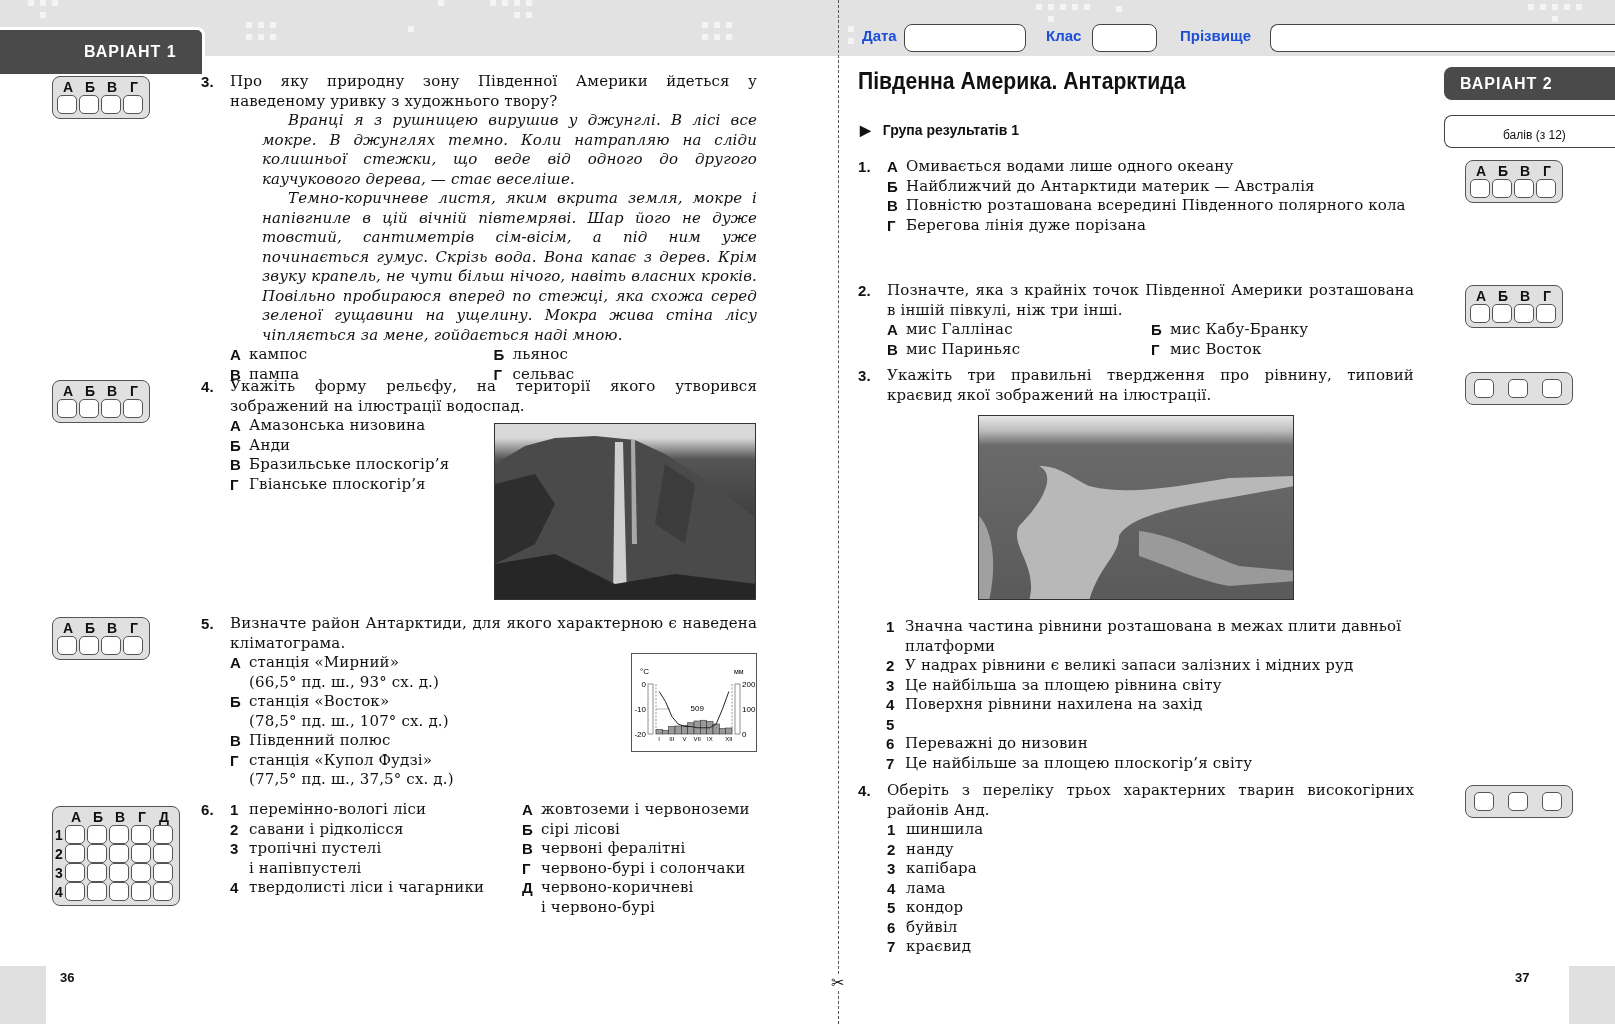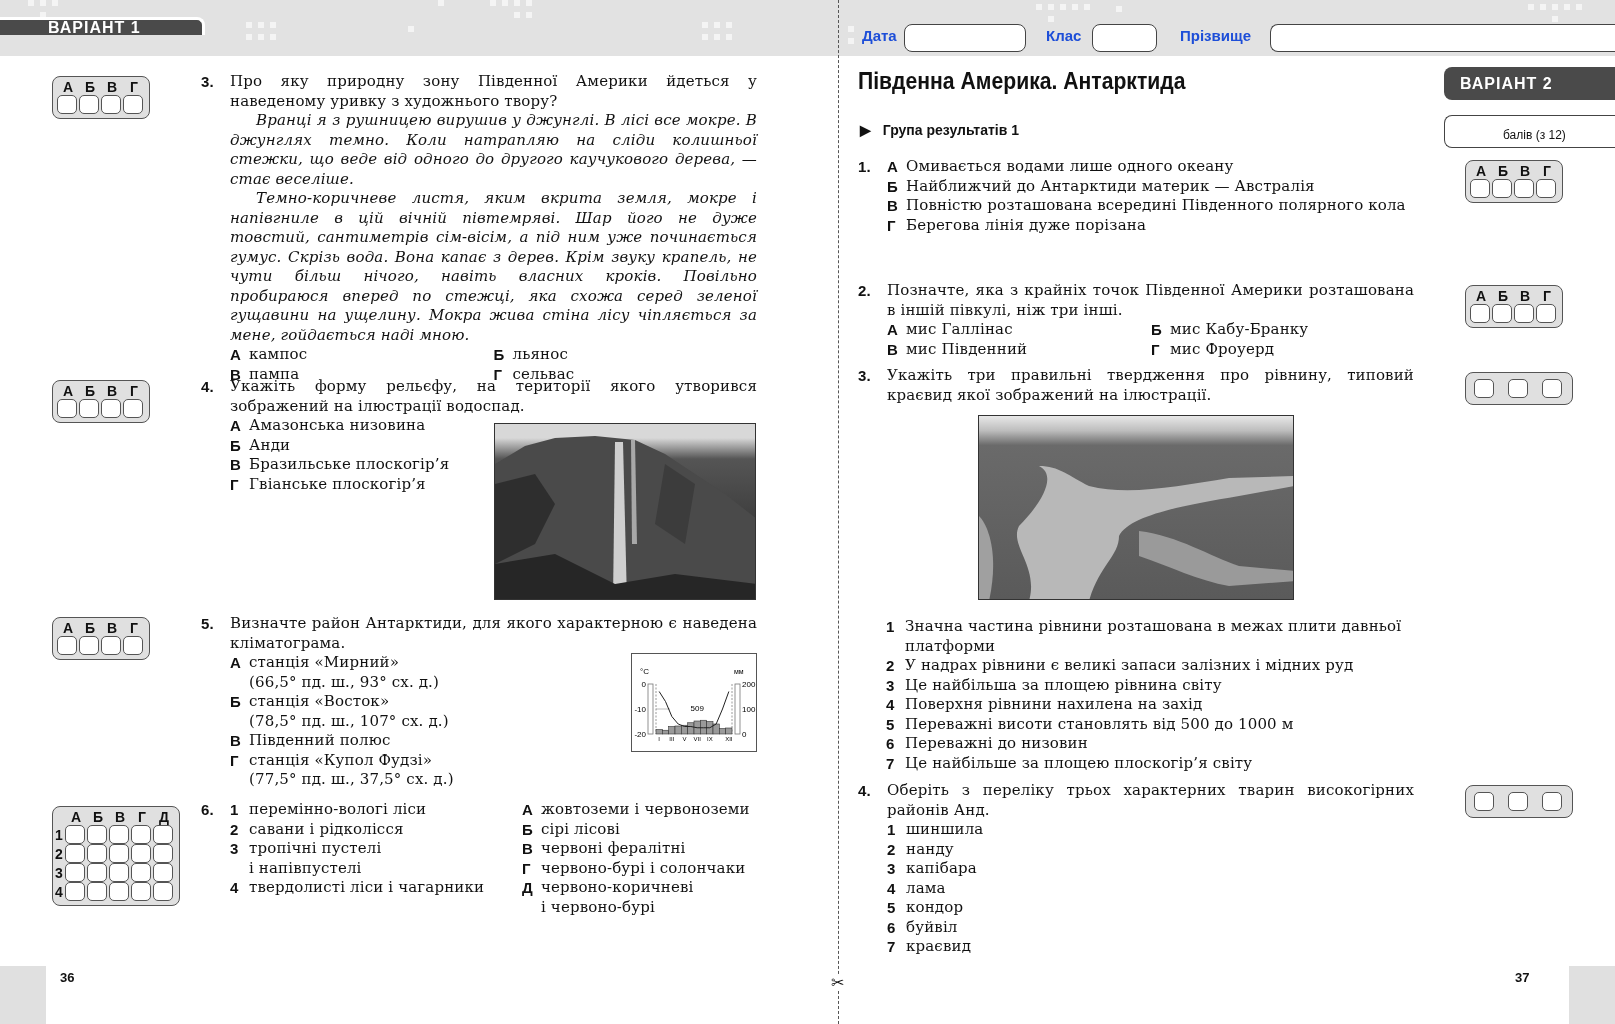--- a/index.html
+++ b/index.html
@@ -8,21 +8,21 @@
 
   .serif { font-family: "DejaVu Serif", "Liberation Serif", serif; font-size: 15px; letter-spacing: 0.15px; }
 
   
   .topbar { position: absolute; top: 0; height: 56px; background: #e2e2e2; }
   .topbar.left { left: 0; width: 838px; }
   .topbar.right { left: 838px; width: 777px; }
   .deco { position: absolute; width: 6px; height: 6px; background: #f4f4f4; }
 
   .variant-tab { position: absolute; background: #4a4a4a; color: #fff; font-family: "Liberation Sans", sans-serif; font-weight: bold; font-size: 16px; letter-spacing: 1px; display: flex; align-items: center; }
-  .variant-tab.v1 { left: 0; top: 17px; width: 205px; height: 18px; border-radius: 0 8px 0 0; padding-left: 48px; border-right: 3px solid #fff; border-top: 3px solid #fff; }
+  .variant-tab.v1 { left: 0; top: 27px; width: 205px; height: 47px; border-radius: 0 8px 0 0; padding-left: 84px; border-right: 3px solid #fff; border-top: 3px solid #fff; }
   .variant-tab.v2 { left: 1444px; top: 67px; width: 171px; height: 33px; border-radius: 8px 0 0 8px; padding-left: 16px; }
 
   .field-label { position: absolute; top: 27px; font-family: "Liberation Sans", sans-serif; font-weight: bold; font-size: 15px; color: #1d4ed8; }
   .field-box { position: absolute; top: 24px; height: 28px; background: #fff; border: 1.5px solid #444; border-radius: 8px; }
 
   .page-title { position: absolute; left: 858px; top: 68px; font-family: "Liberation Sans", sans-serif; font-weight: bold; font-size: 23px; transform: scaleX(0.92); transform-origin: left; }
   .group-label { position: absolute; left: 860px; top: 122px; font-family: "Liberation Sans", sans-serif; font-weight: bold; font-size: 14px; display: flex; gap: 12px; align-items: center; }
   .score-box { position: absolute; left: 1444px; top: 115px; width: 180px; height: 33px; border: 1.5px solid #444; border-radius: 8px 0 0 8px; border-right: none; font-family: "Liberation Sans", sans-serif; font-size: 12px; display: flex; align-items: flex-end; padding: 0 0 5px 58px; }
 
   
@@ -35,21 +35,21 @@
   .ans .hdr span { width: 22px; text-align: center; }
   .ans .row { display: flex; align-items: center; }
   .ans .cell { width: 20px; height: 19px; background: #fff; border: 1.5px solid #555; border-radius: 5px; margin-right: 2px; }
   .ans .rl { width: 10px; font-family: "Liberation Sans", sans-serif; font-weight: bold; font-size: 14px; }
   .ans.three { display: flex; gap: 12px; padding: 6px 8px; }
 
   
   .q { position: absolute; line-height: 19.5px; }
   .qnum { position: absolute; left: 0; top: 0; font-family: "Liberation Sans", sans-serif; font-weight: bold; font-size: 15px; }
   .qbody { margin-left: 29px; text-align: justify; }
-  .quote { font-style: italic; text-indent: 26px; text-align: justify; }
+  .quote { font-style: italic; text-indent: 26px; text-align: justify; margin-left: 32px; }
   .opt { display: flex; }
   .ol { font-family: "Liberation Sans", sans-serif; font-weight: bold; font-size: 15px; width: 19px; flex: none; }
   .cols2 { display: grid; grid-template-columns: 1fr 1fr; }
 
   .photo { position: absolute; border: 1px solid #333; overflow: hidden; }
   .photo-fall { left: 494px; top: 423px; width: 262px; height: 177px; background: linear-gradient(#d8d8d8 0, #d8d8d8 8%, #555 20%, #3b3b3b 60%, #2a2a2a 100%); }
   .photo-plain { left: 978px; top: 415px; width: 316px; height: 185px; background: linear-gradient(#e8e8e8 0%, #bdbdbd 8%, #6a6a6a 16%, #5a5a5a 100%); }
 
   .climate { position: absolute; left: 631px; top: 653px; width: 126px; height: 99px; border: 1px solid #555; background: #fff; }
 
@@ -440,25 +440,25 @@
       <div class="opt">
           <span class="ol">А</span>
           <span>мис Галлінас</span>
         </div>
       <div class="opt">
           <span class="ol">Б</span>
           <span>мис Кабу-Бранку</span>
         </div>
       <div class="opt">
           <span class="ol">В</span>
-          <span>мис Південний</span>
+          <span>мис Париньяс</span>
         </div>
       <div class="opt">
           <span class="ol">Г</span>
-          <span>мис Фроуерд</span>
+          <span>мис Восток</span>
         </div>
     </div>
   </div>
 </div>
 
 <div class="ans three" style="left:1465px;top:372px">
   <div class="cell"></div>
     <div class="cell"></div>
     <div class="cell"></div>
 </div>
@@ -487,21 +487,20 @@
   <div class="opt">
       <span class="ol">3</span>
       <span>Це найбільша за площею рівнина світу</span>
     </div>
   <div class="opt">
       <span class="ol">4</span>
       <span>Поверхня рівнини нахилена на захід</span>
     </div>
   <div class="opt">
       <span class="ol">5</span>
-      <span>Переважні висоти становлять від 500 до 1000 м</span>
     </div>
   <div class="opt">
       <span class="ol">6</span>
       <span>Переважні до низовин</span>
     </div>
   <div class="opt">
       <span class="ol">7</span>
       <span>Це найбільше за площею плоскогір’я світу</span>
     </div>
 </div>

